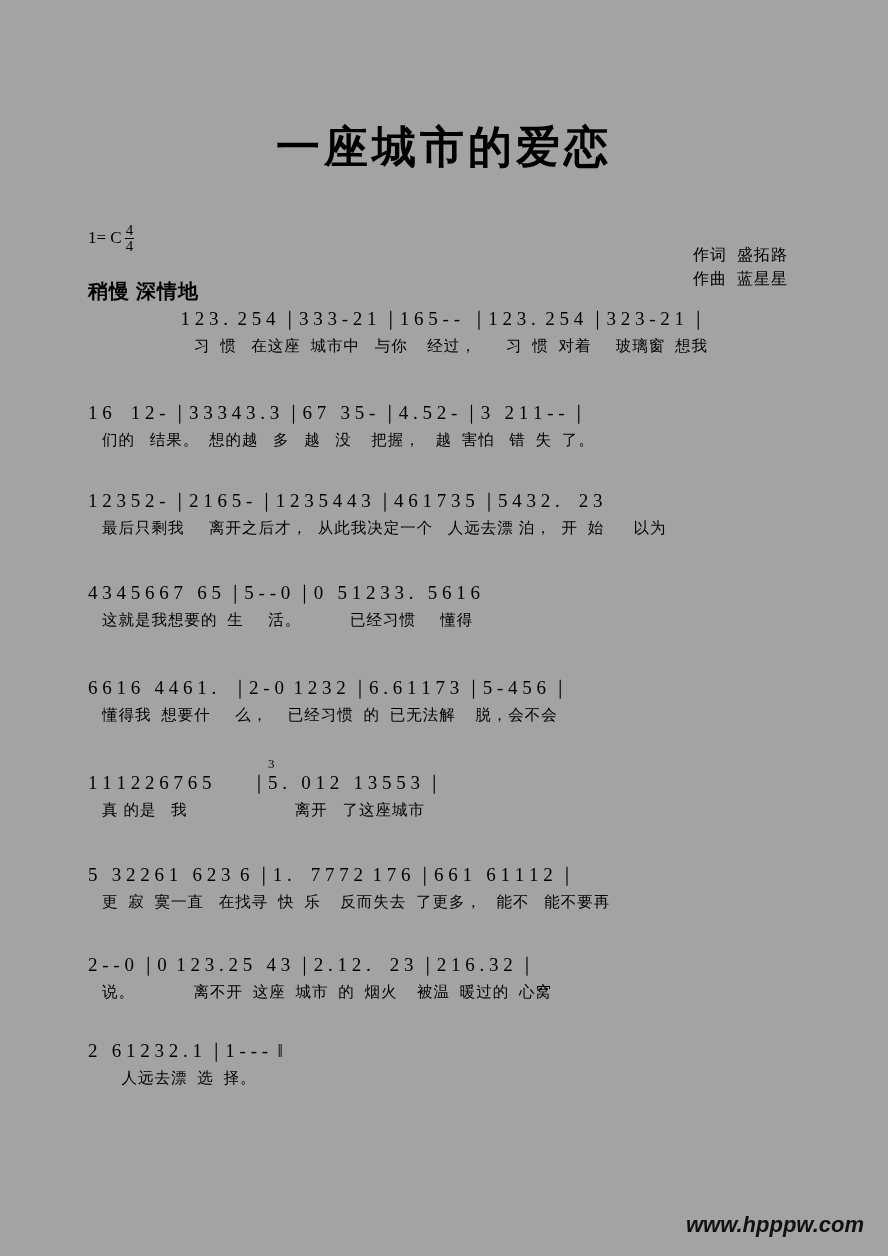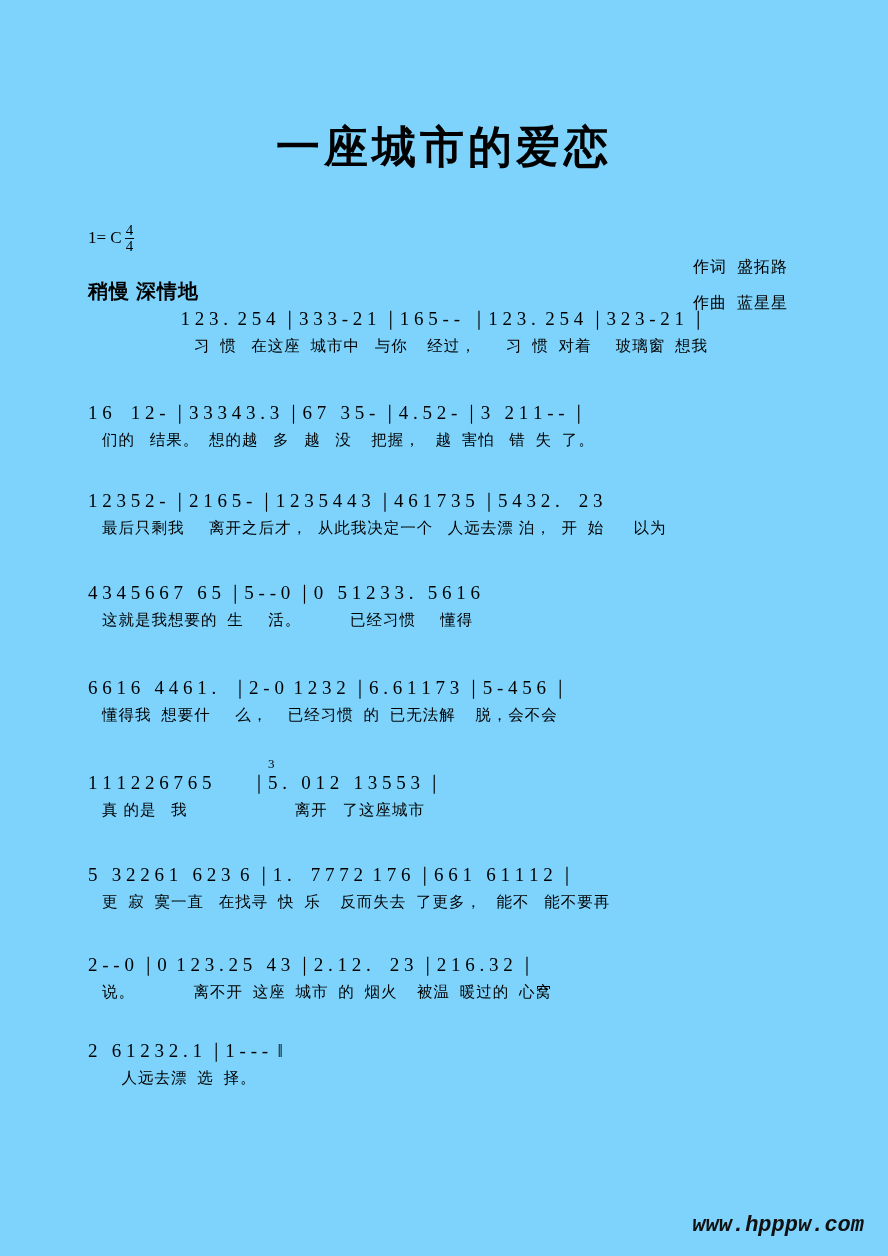--- a/index.html
+++ b/index.html
@@ -11,21 +11,21 @@
     width: 888px;
     height: 1256px;
     position: relative;
     font-family: "Liberation Serif", serif;
     color: #000000;
     overflow: hidden;
   }
   .sheet {
     position: absolute;
     inset: 0;
-    background: #7dd3fc;
+    background: #a3a3a3;
   }
   .title {
     position: absolute;
     top: 118px;
     left: 0;
     width: 888px;
     text-align: center;
     font-size: 44px;
     font-weight: bold;
     letter-spacing: 4px;
@@ -69,21 +69,21 @@
   }
   .credits {
     position: absolute;
     right: 100px;
     top: 243px;
     text-align: left;
     font-size: 16px;
     line-height: 1.5;
     letter-spacing: 1px;
   }
-  .credits div { white-space: pre; margin-top: 12px; }
+  .credits div { white-space: pre; }
 
   .system {
     position: absolute;
     left: 88px;
     width: 712px;
   }
   .note-row {
     font-family: "Liberation Serif", serif;
     font-size: 19px;
     letter-spacing: 0px;
@@ -98,21 +98,21 @@
     white-space: pre;
     height: 24px;
     line-height: 24px;
     margin-top: 2px;
     margin-left: 14px;
   }
   .watermark {
     position: absolute;
     right: 24px;
     bottom: 18px;
-    font-family: Liberation Mono, monospace;
+    font-family: Liberation Sans, sans-serif;
     font-size: 22px;
     font-weight: bold;
     font-style: italic;
     color: #111;
     letter-spacing: 0px;
   }
 </style>
 </head>
 <body>
 

